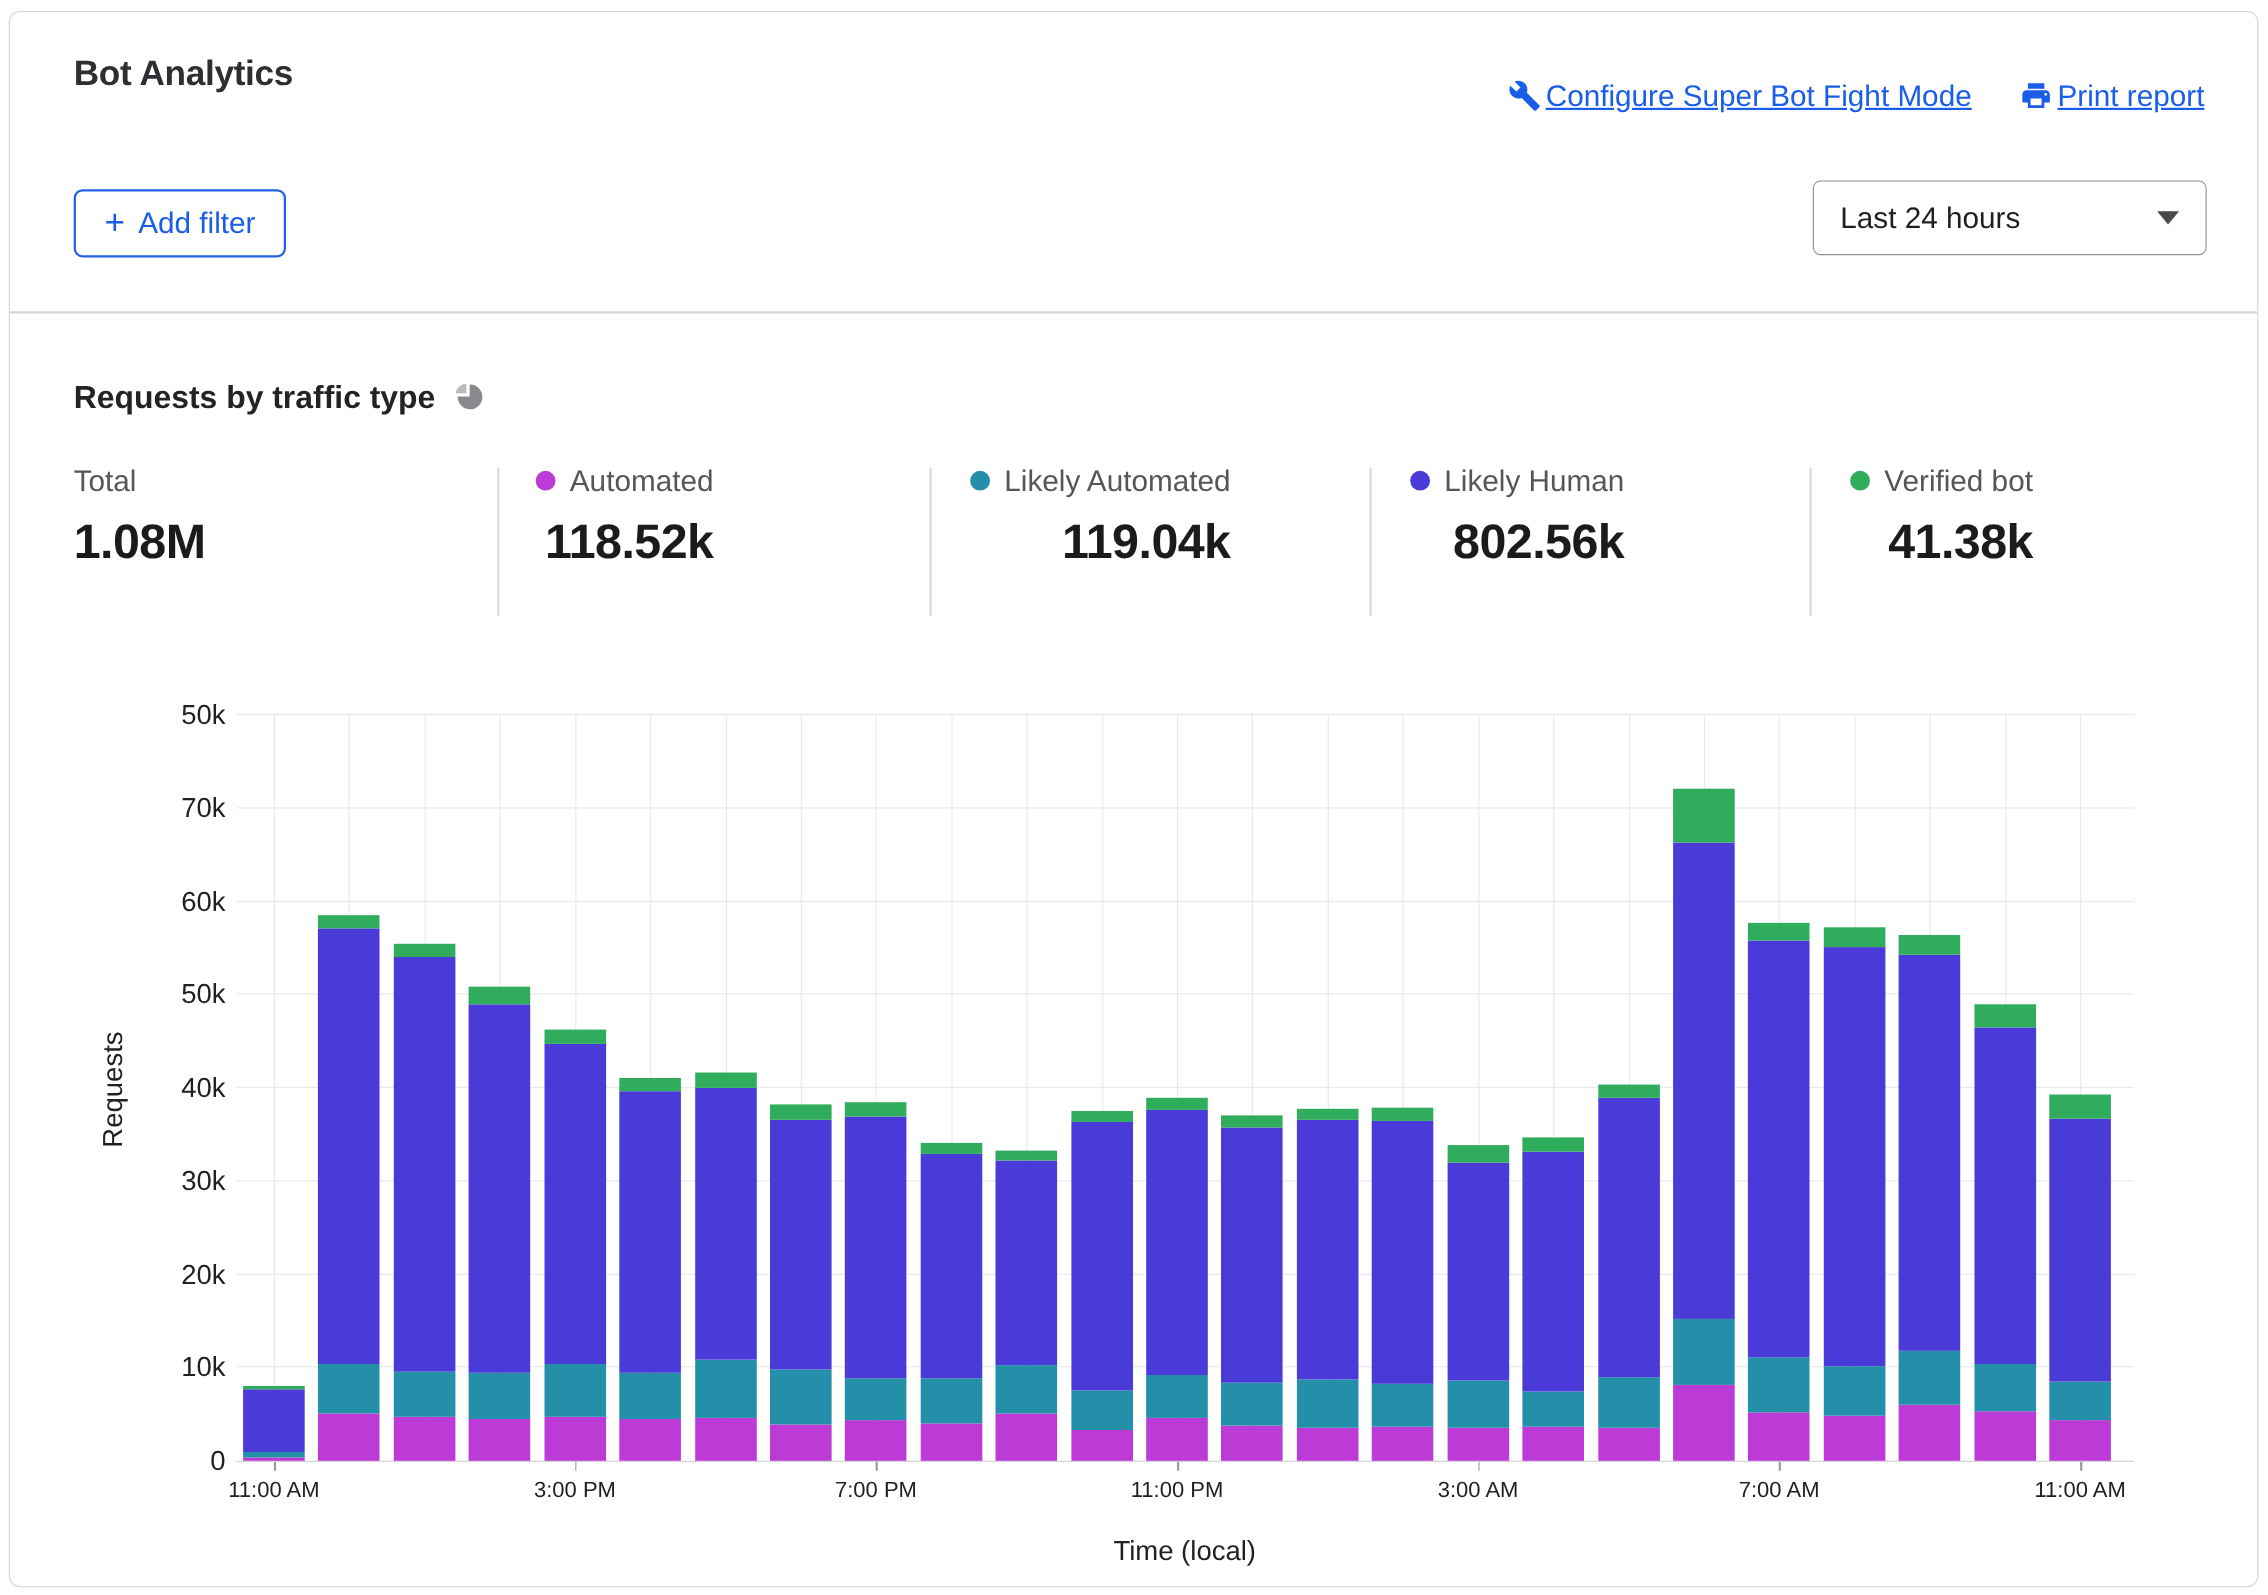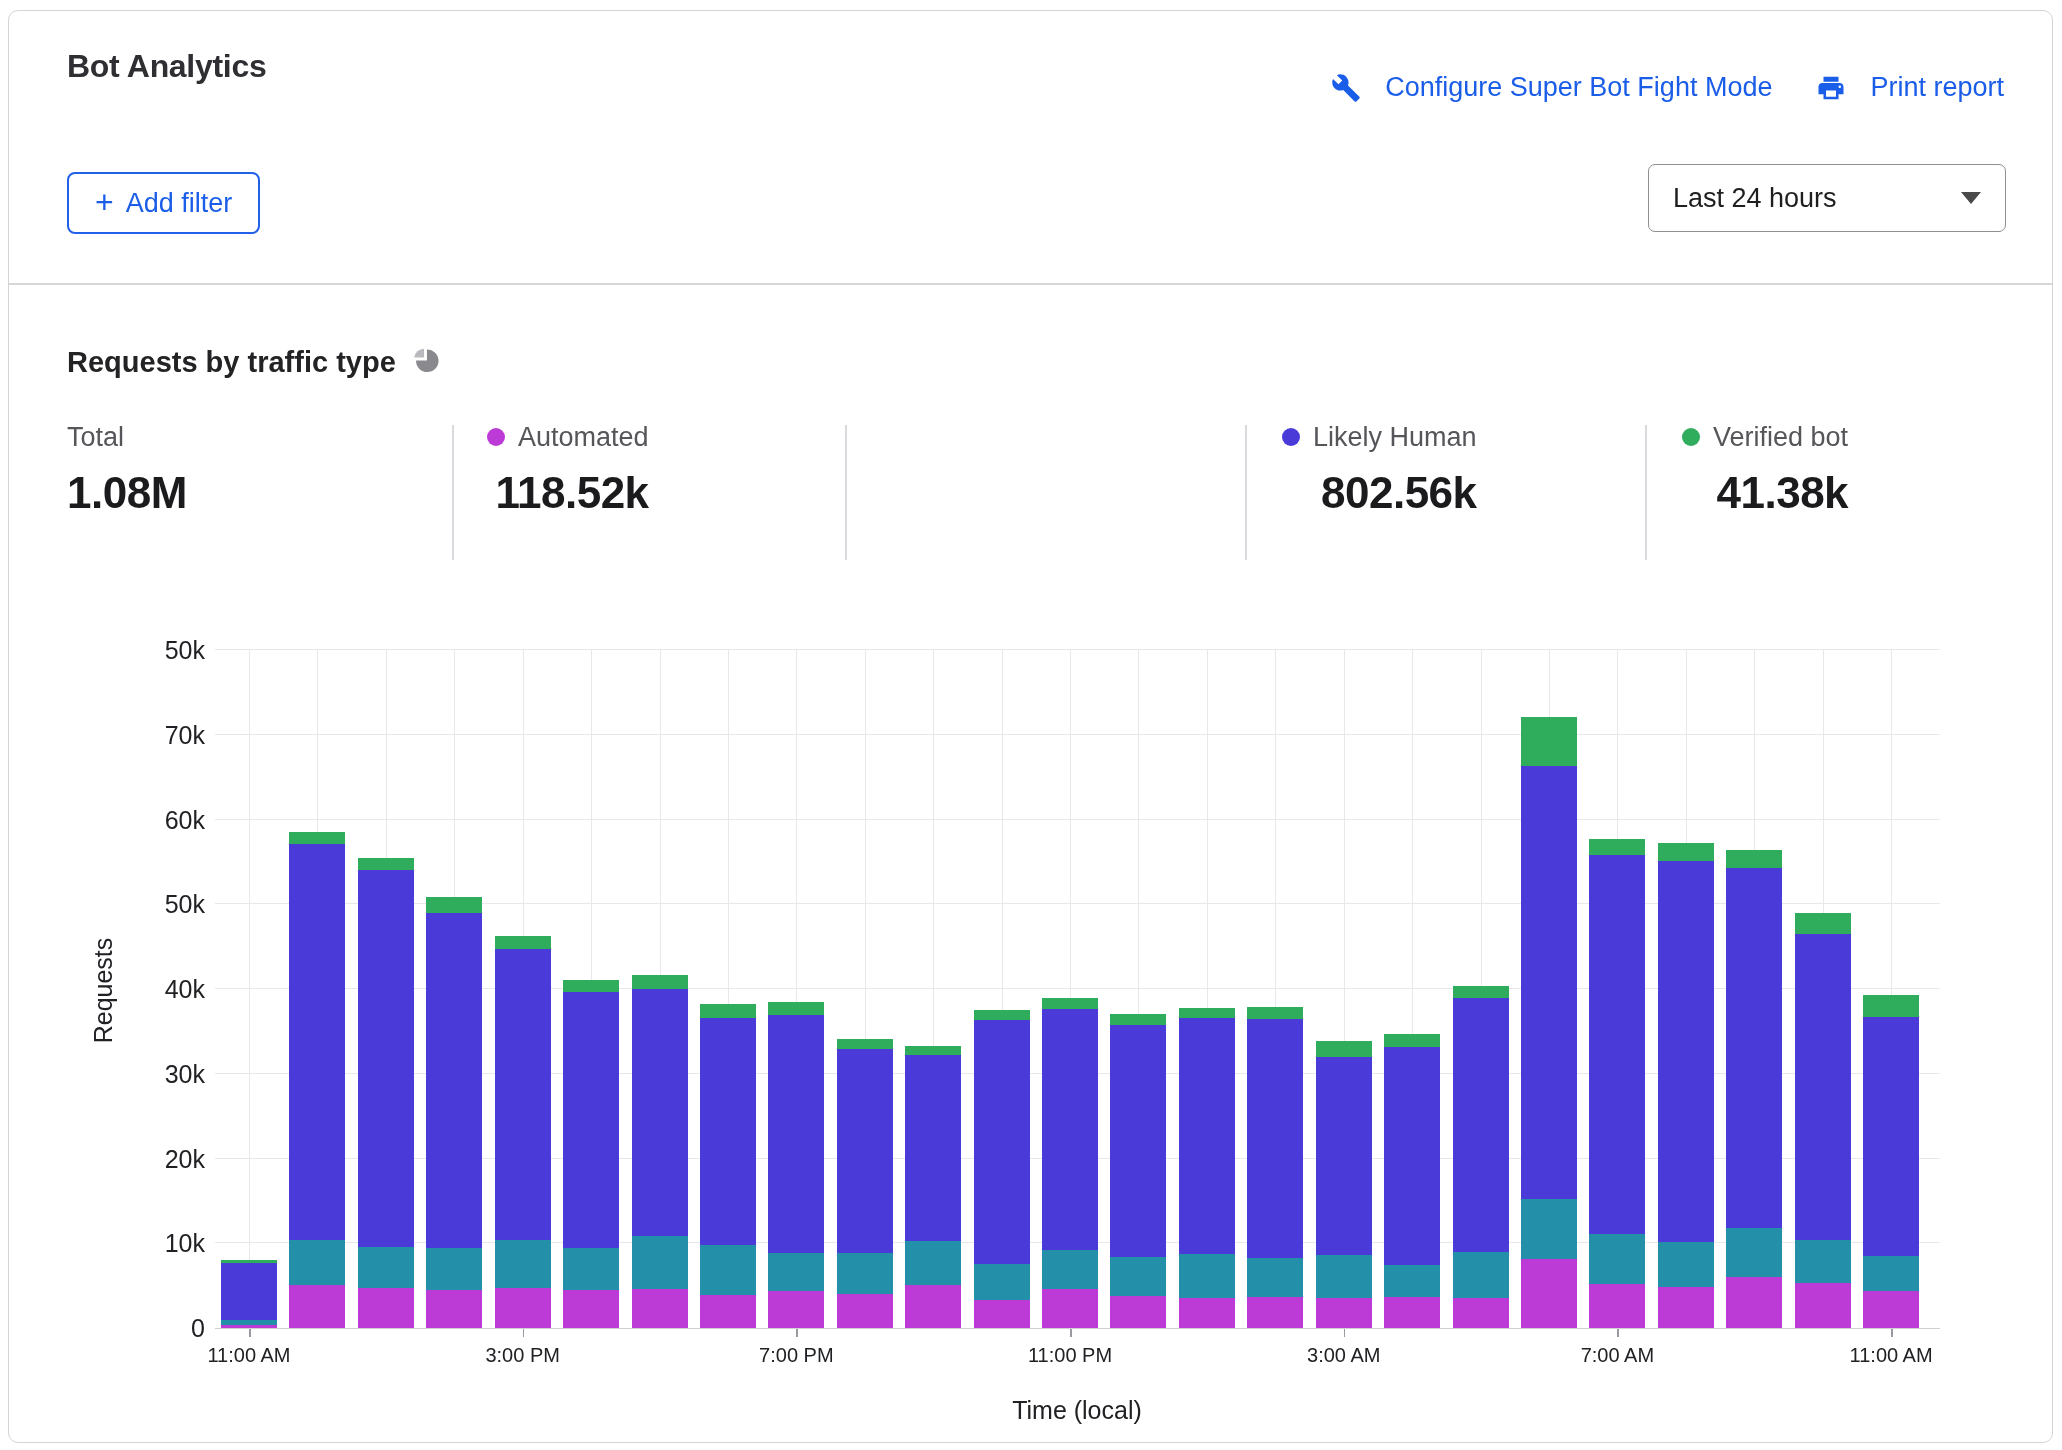--- a/index.html
+++ b/index.html
@@ -3,21 +3,21 @@
 <meta charset="utf-8">
 <style>
   html,body{margin:0;padding:0;background:#fff;}
   body{font-family:"Liberation Sans", sans-serif; color:#1f1f1f;}
   #stage{position:relative;width:2062px;height:1450px;background:#fff;overflow:hidden;}
   .card{position:absolute;left:8px;top:10px;width:2043px;height:1431px;background:#fff;
         border:1.5px solid #d4d4d8;border-radius:10px;}
   .hdr-divider{position:absolute;left:0;right:0;top:272px;height:1.5px;background:#d6d6d6;}
   .page-title{position:absolute;left:67px;top:48px;font-size:32px;font-weight:700;color:#2e2e33;letter-spacing:-0.3px;}
   .top-links{position:absolute;right:58px;top:72px;display:flex;align-items:center;gap:44px;}
-  .link{display:flex;align-items:center;gap:24px;color:#1a5de8;font-size:27px;cursor:pointer;}
+  .link{display:flex;gap:4px;color:#1a5de8;font-size:27px;cursor:pointer;text-decoration:underline;}
   .link svg{display:block;}
   .add-filter{position:absolute;left:67px;top:172px;height:62px;display:inline-flex;align-items:center;gap:12px;
       padding:0 26px;border:2px solid #2160e8;border-radius:8px;background:#fff;color:#1a5de8;font-size:27px;cursor:pointer;}
   .add-filter .plus{font-size:32px;font-weight:500;line-height:1;position:relative;top:-1px;}
   .range-select{position:absolute;right:56px;top:164px;width:308px;height:66px;border:1.5px solid #8e8e93;border-radius:7px;
       background:#fff;display:flex;align-items:center;padding:0 24px;font-size:27px;color:#1f1f1f;cursor:pointer;justify-content:space-between;}
   .caret{width:0;height:0;border-left:10px solid transparent;border-right:10px solid transparent;border-top:12px solid #4a4a4a;}
   .section-title{position:absolute;left:67px;top:346px;display:flex;align-items:center;gap:16px;}
   .section-title .txt{font-size:29px;font-weight:700;color:#232326;}
   .stats{position:absolute;left:0;top:420px;width:2062px;height:150px;text-align:right;}
@@ -98,20 +98,27 @@
     </div>
     <div class="stat-divider" style="left:452px"></div>
     <div class="stat" style="left:487px">
       <div class="lab">
           <span class="dot stat-dot" style="background: rgb(188, 59, 214);"></span>
         <span>Automated</span>
         </div>
       <div class="val">118.52k</div>
     </div>
     <div class="stat-divider" style="left:845px"></div>
+    <div class="stat" style="left:882px">
+      <div class="lab">
+          <span class="dot stat-dot" style="background: rgb(35, 143, 168);"></span>
+        <span>Likely Automated</span>
+        </div>
+      <div class="val">119.04k</div>
+    </div>
     <div class="stat-divider" style="left:1245px"></div>
     <div class="stat" style="left:1282px">
       <div class="lab">
           <span class="dot stat-dot" style="background: rgb(74, 59, 217);"></span>
         <span>Likely Human</span>
         </div>
       <div class="val">802.56k</div>
     </div>
     <div class="stat-divider" style="left:1645px"></div>
     <div class="stat" style="left:1682px">

